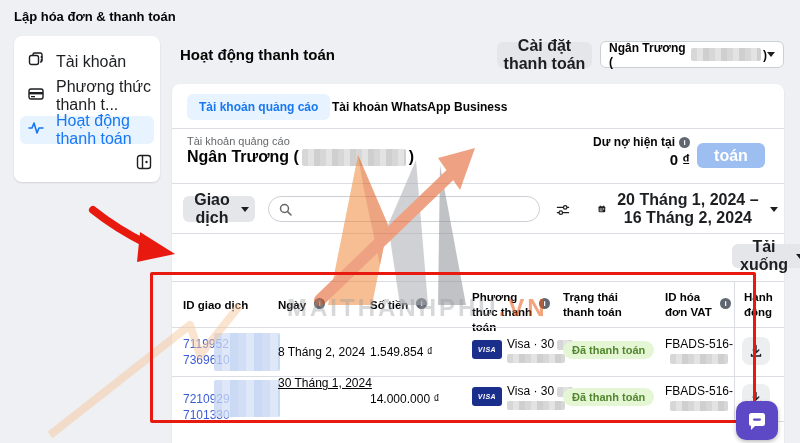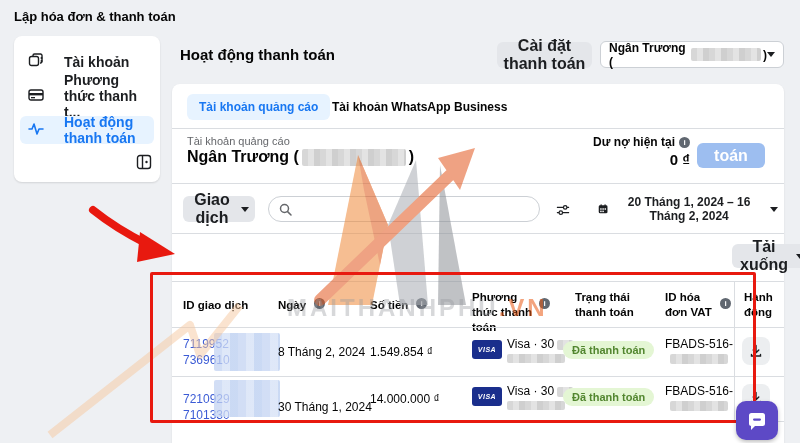--- a/index.html
+++ b/index.html
@@ -4,21 +4,21 @@
 <style>
   html,body{margin:0;padding:0;}
   body{font-family:"Liberation Sans","DejaVu Sans",sans-serif;-webkit-font-smoothing:antialiased;}
   .page{position:relative;width:800px;height:443px;background:#eef0f3;overflow:hidden;color:#050505;}
 
   
   .page-title{position:absolute;left:14px;top:9px;font-size:13px;font-weight:bold;color:#050505;}
 
   
   .sidebar{position:absolute;left:14px;top:36px;width:146px;height:146px;background:#fff;border-radius:8px;box-shadow:0 1px 2px rgba(0,0,0,.12);}
-  .side-item{position:absolute;left:6px;width:134px;height:28px;display:flex;align-items:center;gap:20px;padding-left:8px;box-sizing:border-box;border-radius:6px;font-size:14px;font-weight:700;color:#1c1e21;cursor:pointer;}
+  .side-item{position:absolute;left:6px;width:134px;height:28px;display:flex;align-items:center;gap:12px;padding-left:8px;box-sizing:border-box;border-radius:6px;font-size:16px;font-weight:400;color:#1c1e21;cursor:pointer;}
   .side-item.active{background:#e7f3ff;color:#1877f2;}
   .side-item svg{flex:0 0 auto;}
   .collapse-btn{position:absolute;left:120px;top:116px;width:20px;height:20px;display:flex;align-items:center;justify-content:center;cursor:pointer;}
 
   
   .main-title{position:absolute;left:180px;top:46px;font-size:15px;font-weight:bold;}
   .btn{display:inline-flex;align-items:center;justify-content:center;gap:6px;border:none;border-radius:6px;font-family:inherit;font-size:16px;font-weight:600;color:#1c1e21;cursor:pointer;box-sizing:border-box;}
   .btn-gray{background:#e4e6ea;}
   .settings-btn{position:absolute;left:497px;top:42px;width:95px;height:26px;}
   .account-dd{position:absolute;left:600px;top:41px;width:184px;height:27px;background:#fff;border:1px solid #ccd0d5;border-radius:6px;display:flex;align-items:center;padding:0 8px;box-sizing:border-box;font-size:12px;font-weight:600;cursor:pointer;}
@@ -43,21 +43,21 @@
   .balance-label{font-size:12px;font-weight:600;display:flex;align-items:center;gap:4px;justify-content:flex-end;}
   .balance-value{font-size:15px;font-weight:bold;margin-top:2px;}
   .pay-btn{position:absolute;left:525px;top:59px;width:68px;height:25px;background:#9dbef0;color:#fff;}
 
   .filter-btn{position:absolute;left:11px;top:112px;width:72px;height:26px;}
   .search-box{position:absolute;left:96px;top:112px;width:272px;height:26px;border:1px solid #ccd0d5;border-radius:14px;box-sizing:border-box;background:#fff;}
   .search-box svg{position:absolute;left:10px;top:6px;}
   .search-box input{position:absolute;left:28px;top:1px;width:235px;height:22px;border:none;outline:none;font-family:inherit;font-size:12px;color:#050505;background:transparent;}
   .search-box input::placeholder{color:#8a8d91;}
   .sliders-btn{position:absolute;left:378px;top:114px;width:26px;height:24px;background:transparent;}
-  .date-btn{position:absolute;left:420px;top:112px;height:26px;background:transparent;font-size:12px;}
+  .date-btn{position:absolute;left:420px;top:112px;height:26px;background:transparent;font-size:16px;}
   .download-btn{position:absolute;left:560px;top:160px;width:78px;height:24px;}
 
   
   .thead{position:absolute;left:0;top:197px;right:0;height:46px;}
   .th{position:absolute;font-size:11.5px;font-weight:bold;color:#050505;line-height:1.3;}
   .info{display:inline-block;width:11px;height:11px;border-radius:50%;background:#606770;color:#fff;font-size:8px;line-height:11px;text-align:center;font-weight:bold;font-style:normal;}
   .info::after{content:"i";}
   .trow{position:absolute;left:0;right:0;}
   .cell{position:absolute;font-size:12px;color:#050505;}
   .id-link{color:#3b5bd5;line-height:1.35;font-size:12px;cursor:pointer;}
@@ -192,21 +192,21 @@
 
     <div class="divider" style="top:197px;"></div>
     <div class="thead">
       <div class="th" style="left:11px;top:17px;">ID giao dịch</div>
       <div class="th" style="left:106px;top:17px;">Ngày</div>
       <i class="info" style="position:absolute;left:142px;top:17px;"></i>
       <div class="th" style="left:198px;top:17px;">Số tiền</div>
       <i class="info" style="position:absolute;left:244px;top:17px;"></i>
       <div class="th" style="left:300px;top:9px;width:62px;">Phương thức thanh toán</div>
       <i class="info" style="position:absolute;left:367px;top:17px;"></i>
-      <div class="th" style="left:391px;top:9px;width:80px;margin-left:12px;">Trạng thái thanh toán</div>
+      <div class="th" style="left:391px;top:9px;width:80px;">Trạng thái thanh toán</div>
       <div class="th" style="left:493px;top:9px;width:58px;">ID hóa đơn VAT</div>
       <i class="info" style="position:absolute;left:548px;top:17px;"></i>
       <div class="th" style="left:572px;top:9px;width:34px;">Hành động</div>
     </div>
     <div class="divider" style="top:243px;"></div>
 
     <div class="trow" style="top:243px;height:49px;">
       <div class="cell id-link" style="left:11px;top:9px;">
         <div>7119952</div>
         <div>7369610</div>
@@ -231,21 +231,21 @@
       </div>
     </div>
     <div class="divider" style="top:292px;"></div>
 
     <div class="trow" style="top:292px;height:45px;">
       <div class="cell id-link" style="left:11px;top:7px;margin-top:8px;">
         <div>7210929</div>
         <div>7101330</div>
       </div>
       <span class="blur-blue" style="position:absolute;left:42px;top:4px;width:66px;height:37px;"></span>
-      <div class="cell" style="left:106px;top:24px;">30 Tháng 1, 2024</div>
+      <div class="cell" style="left:106px;top:0;text-decoration:underline;">30 Tháng 1, 2024</div>
       <div class="cell" style="left:198px;top:16px;">14.000.000 ₫</div>
       <span class="visa-badge" style="position:absolute;left:300px;top:11px;">VISA</span>
       <div class="cell" style="left:335px;top:8px;">
         <span>Visa · 30</span>
         <span class="blur" style="width:16px;height:10px;"></span>
       </div>
       <span class="blur" style="position:absolute;left:335px;top:25px;width:58px;height:9px;"></span>
       <span class="status-badge" style="position:absolute;left:391px;top:12px;">Đã thanh toán</span>
       <div class="cell" style="left:493px;top:8px;">FBADS-516-</div>
       <span class="blur" style="position:absolute;left:498px;top:25px;width:58px;height:10px;"></span>

